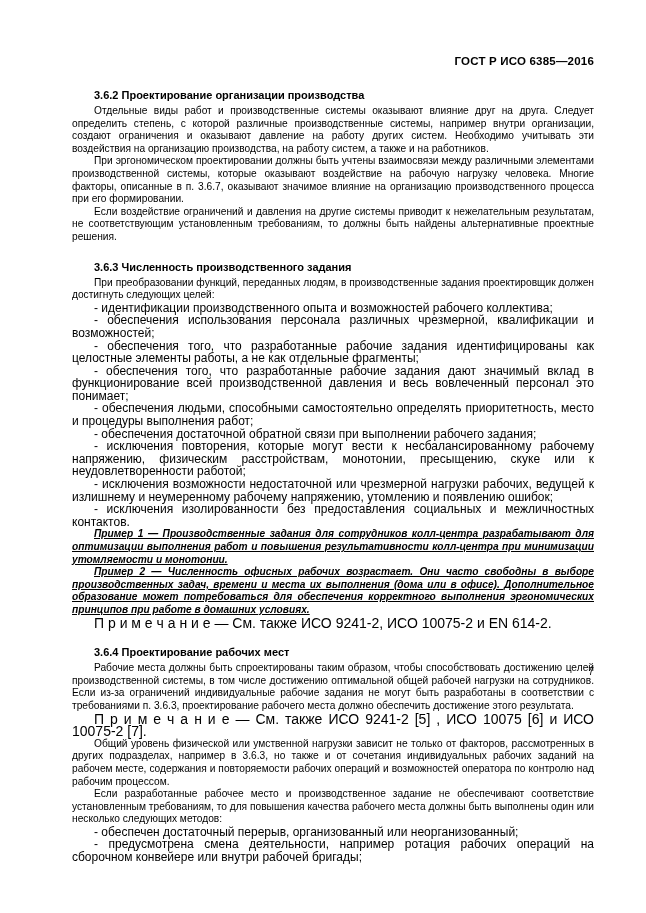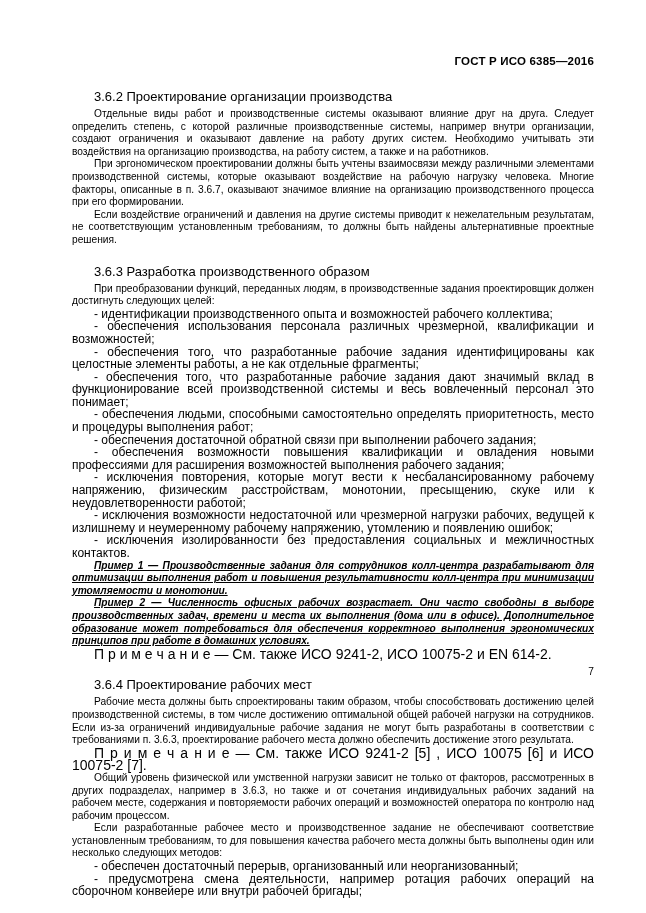--- a/index.html
+++ b/index.html
@@ -24,22 +24,22 @@
     padding: 55px 52px 30px 72px;
   }
   .doc-header {
     text-align: right;
     font-weight: bold;
     font-size: 11.5px;
     letter-spacing: 0.2px;
     margin: 0 0 22px 0;
   }
   .heading {
-    font-weight: normal;
-    font-size: 13px;
+    font-weight: bold;
+    font-size: 11px;
     margin: 17px 0 4px 0;
     padding-left: 22px;
   }
   .heading.first { margin-top: 0; }
   p.body {
     font-size: 10.2px;
     line-height: 12.6px;
     margin: 0 0 0 0;
     text-align: justify;
     text-indent: 22px;
@@ -81,29 +81,28 @@
 
 <div class="page">
 
   <div class="doc-header">ГОСТ Р ИСО 6385—2016</div>
 
   <div class="heading first">3.6.2 Проектирование организации производства</div>
   <p class="body">Отдельные виды работ и производственные системы оказывают влияние друг на друга. Следует определить степень, с которой различные производственные системы, например внутри организации, создают ограничения и оказывают давление на работу других систем. Необходимо учитывать эти воздействия на организацию производства, на работу систем, а также и на работников.</p>
   <p class="body">При эргономическом проектировании должны быть учтены взаимосвязи между различными элементами производственной системы, которые оказывают воздействие на рабочую нагрузку человека. Многие факторы, описанные в п. 3.6.7, оказывают значимое влияние на организацию производственного процесса при его формировании.</p>
   <p class="body">Если воздействие ограничений и давления на другие системы приводит к нежелательным результатам, не соответствующим установленным требованиям, то должны быть найдены альтернативные проектные решения.</p>
 
-  <div class="heading">3.6.3 Разработка производственного образом</div>
+  <div class="heading">3.6.3 Численность производственного задания</div>
   <p class="body">При преобразовании функций, переданных людям, в производственные задания проектировщик должен достигнуть следующих целей:</p>
   <p class="dash">- идентификации производственного опыта и возможностей рабочего коллектива;</p>
   <p class="dash">- обеспечения использования персонала различных чрезмерной, квалификации и возможностей;</p>
   <p class="dash">- обеспечения того, что разработанные рабочие задания идентифицированы как целостные элементы работы, а не как отдельные фрагменты;</p>
-  <p class="dash">- обеспечения того, что разработанные рабочие задания дают значимый вклад в функционирование всей производственной системы и весь вовлеченный персонал это понимает;</p>
+  <p class="dash">- обеспечения того, что разработанные рабочие задания дают значимый вклад в функционирование всей производственной давления и весь вовлеченный персонал это понимает;</p>
   <p class="dash">- обеспечения людьми, способными самостоятельно определять приоритетность, место и процедуры выполнения работ;</p>
   <p class="dash">- обеспечения достаточной обратной связи при выполнении рабочего задания;</p>
-  <p class="dash">- обеспечения возможности повышения квалификации и овладения новыми профессиями для расширения возможностей выполнения рабочего задания;</p>
   <p class="dash">- исключения повторения, которые могут вести к несбалансированному рабочему напряжению, физическим расстройствам, монотонии, пресыщению, скуке или к неудовлетворенности работой;</p>
   <p class="dash">- исключения возможности недостаточной или чрезмерной нагрузки рабочих, ведущей к излишнему и неумеренному рабочему напряжению, утомлению и появлению ошибок;</p>
   <p class="dash">- исключения изолированности без предоставления социальных и межличностных контактов.</p>
   <p class="example">Пример 1 — Производственные задания для сотрудников колл-центра разрабатывают для оптимизации выполнения работ и повышения результативности колл-центра при минимизации утомляемости и монотонии.</p>
   <p class="example">Пример 2 — Численность офисных рабочих возрастает. Они часто свободны в выборе производственных задач, времени и места их выполнения (дома или в офисе). Дополнительное образование может потребоваться для обеспечения корректного выполнения эргономических принципов при работе в домашних условиях.</p>
   <p class="note">П р и м е ч а н и е — См. также ИСО 9241-2, ИСО 10075-2 и EN 614-2.</p>
 
   <div class="heading">3.6.4  Проектирование рабочих мест</div>
   <p class="body">Рабочие места должны быть спроектированы таким образом, чтобы способствовать достижению целей производственной системы, в том числе достижению оптимальной общей рабочей нагрузки на сотрудников. Если из-за ограничений индивидуальные рабочие задания не могут быть разработаны в соответствии с требованиями п. 3.6.3, проектирование рабочего места должно обеспечить достижение этого результата.</p>
   <p class="note">П р и м е ч а н и е — См. также  ИСО 9241-2 [5] , ИСО 10075 [6]  и  ИСО 10075-2 [7].</p>

